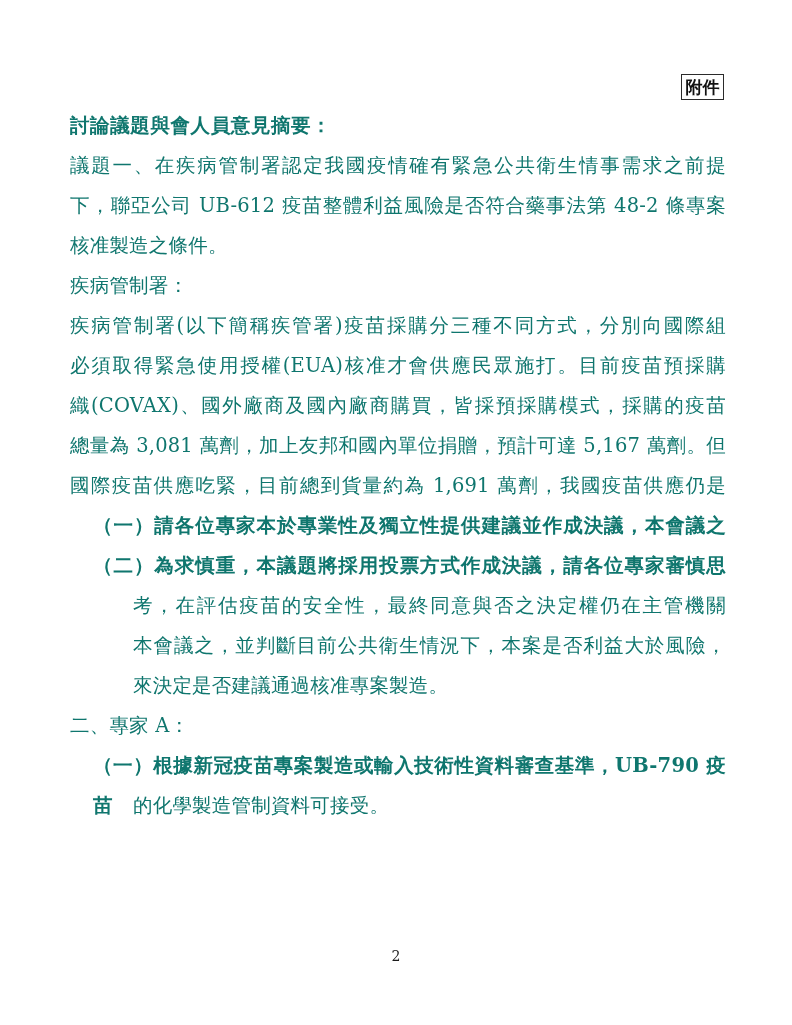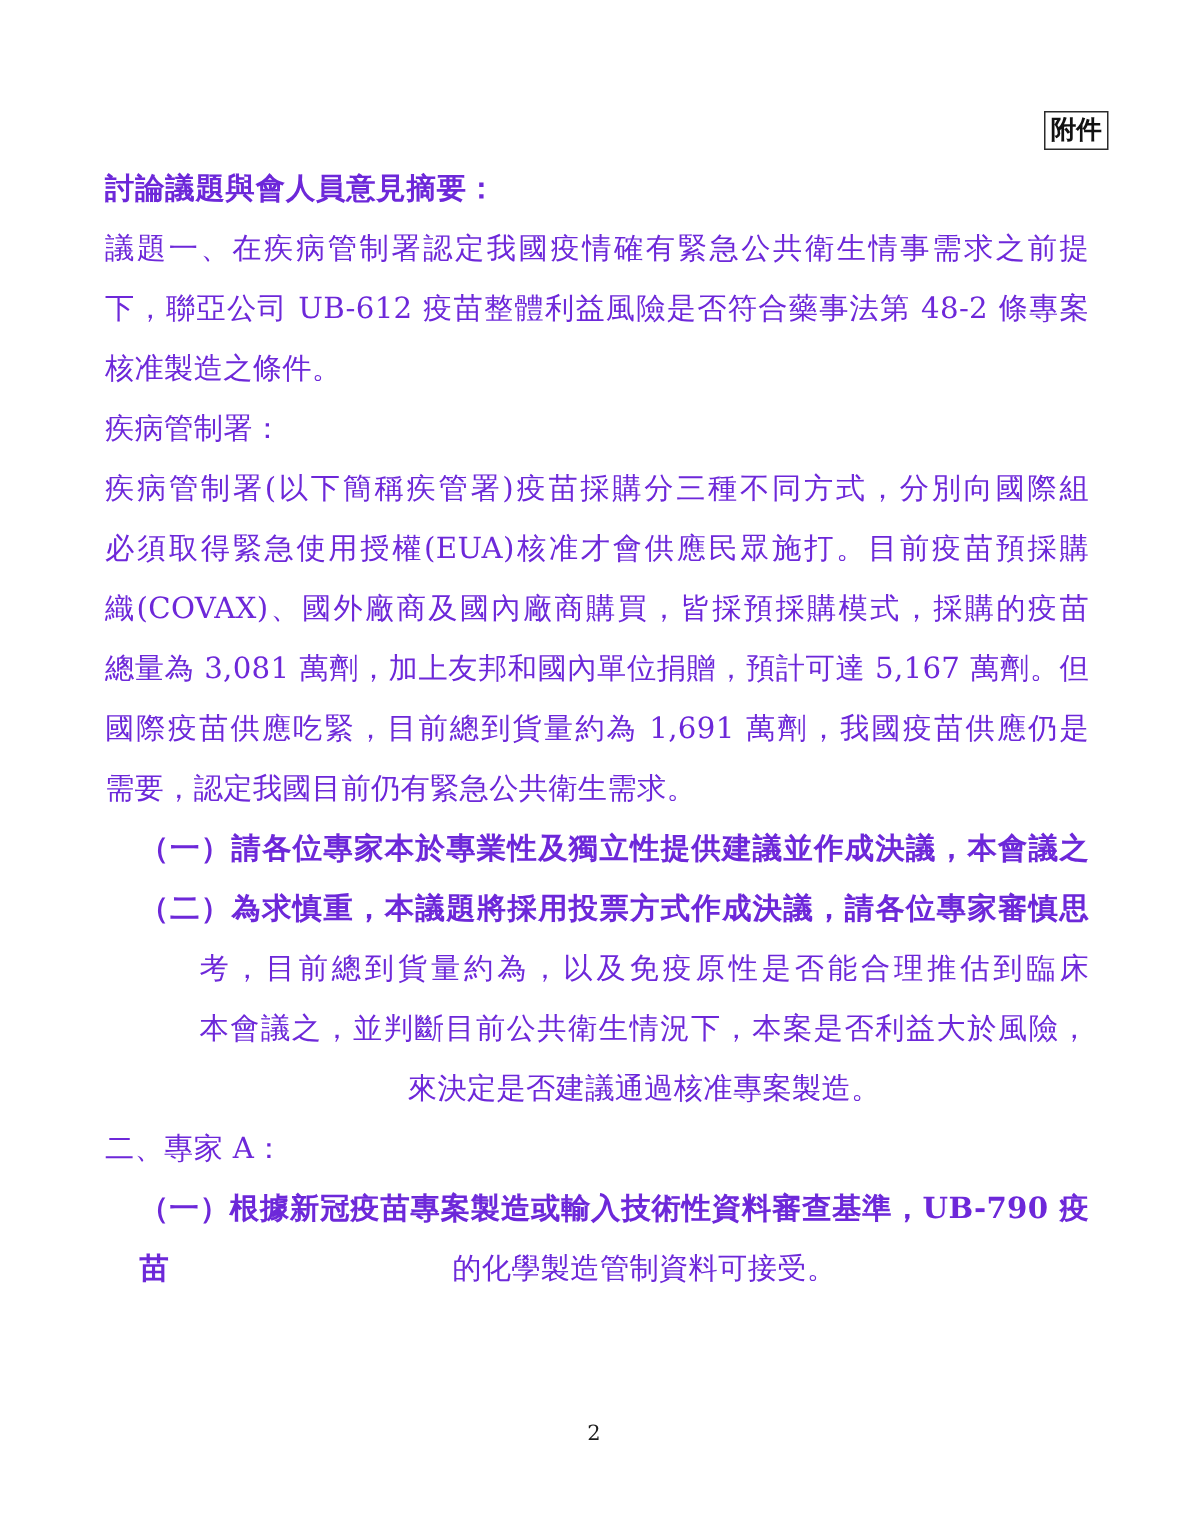--- a/index.html
+++ b/index.html
@@ -15,21 +15,21 @@
     background: #ffffff;
     overflow: hidden;
     font-family: "DejaVu Serif", "Liberation Serif", serif;
     color: #000000;
     -webkit-font-smoothing: antialiased;
   }
 
   
   .attach-box {
     position: absolute;
-    left: 696px;
+    left: 681px;
     top: 74px;
     width: 43px;
     height: 26px;
     border: 1px solid #2b2b2b;
     box-sizing: border-box;
     display: flex;
     align-items: center;
     justify-content: center;
     font-size: 17px;
     line-height: 1;
@@ -45,32 +45,32 @@
     top: 106px;
     width: 656px;
   }
 
   .line {
     height: 40px;
     line-height: 40px;
     font-size: 19.5px;
     letter-spacing: 0.2px;
     white-space: pre;
-    color: #6d28d9;
+    color: #0f766e;
   }
 
   .line.bold {
     font-weight: 700;
     letter-spacing: 0.6px;
   }
 
   
   .ind-0  { padding-left: 0px;  }
   .ind-1  { padding-left: 23px; }   
-  .ind-2  { padding-left: 63px; text-align: center; }   
+  .ind-2  { padding-left: 63px; }   
 
   
   .just {
     white-space: normal;
     text-align: justify;
     text-align-last: justify;
     width: 656px;
   }
   .just.ind-1 { width: 633px; font-weight: bold; }
   .just.ind-2 { width: 593px; }
@@ -107,31 +107,30 @@
     <div>
       <div class="line ind-0">疾病管制署：</div>
     </div>
 
     <div>
       <div class="line just ind-0">疾病管制署(以下簡稱疾管署)疫苗採購分三種不同方式，分別向國際組</div>
       <div class="line just ind-0">必須取得緊急使用授權(EUA)核准才會供應民眾施打。目前疫苗預採購</div>
       <div class="line just ind-0">織(COVAX)、國外廠商及國內廠商購買，皆採預採購模式，採購的疫苗</div>
       <div class="line just ind-0">總量為 3,081 萬劑，加上友邦和國內單位捐贈，預計可達 5,167 萬劑。但</div>
       <div class="line just ind-0">國際疫苗供應吃緊，目前總到貨量約為 1,691 萬劑，我國疫苗供應仍是</div>
-      <div class="line ind-0">需要，認定我國目前仍有緊急公共衛生需求。</div>
     </div>
 
 
     <div>
       <div class="line just ind-1">（一）請各位專家本於專業性及獨立性提供建議並作成決議，本會議之</div>
     </div>
 
     <div>
       <div class="line just ind-1">（二）為求慎重，本議題將採用投票方式作成決議，請各位專家審慎思</div>
-      <div class="line just ind-2">考，目前總到貨量約為，以及免疫原性是否能合理推估到臨床</div>
+      <div class="line just ind-2">考，在評估疫苗的安全性，最終同意與否之決定權仍在主管機關</div>
       <div class="line just ind-2">本會議之，並判斷目前公共衛生情況下，本案是否利益大於風險，</div>
       <div class="line ind-2">來決定是否建議通過核准專案製造。</div>
     </div>
 
     <div>
       <div class="line ind-0">二、專家 A：</div>
     </div>
 
     <div>
       <div class="line just ind-1">（一）根據新冠疫苗專案製造或輸入技術性資料審查基準，UB-790 疫苗</div>

